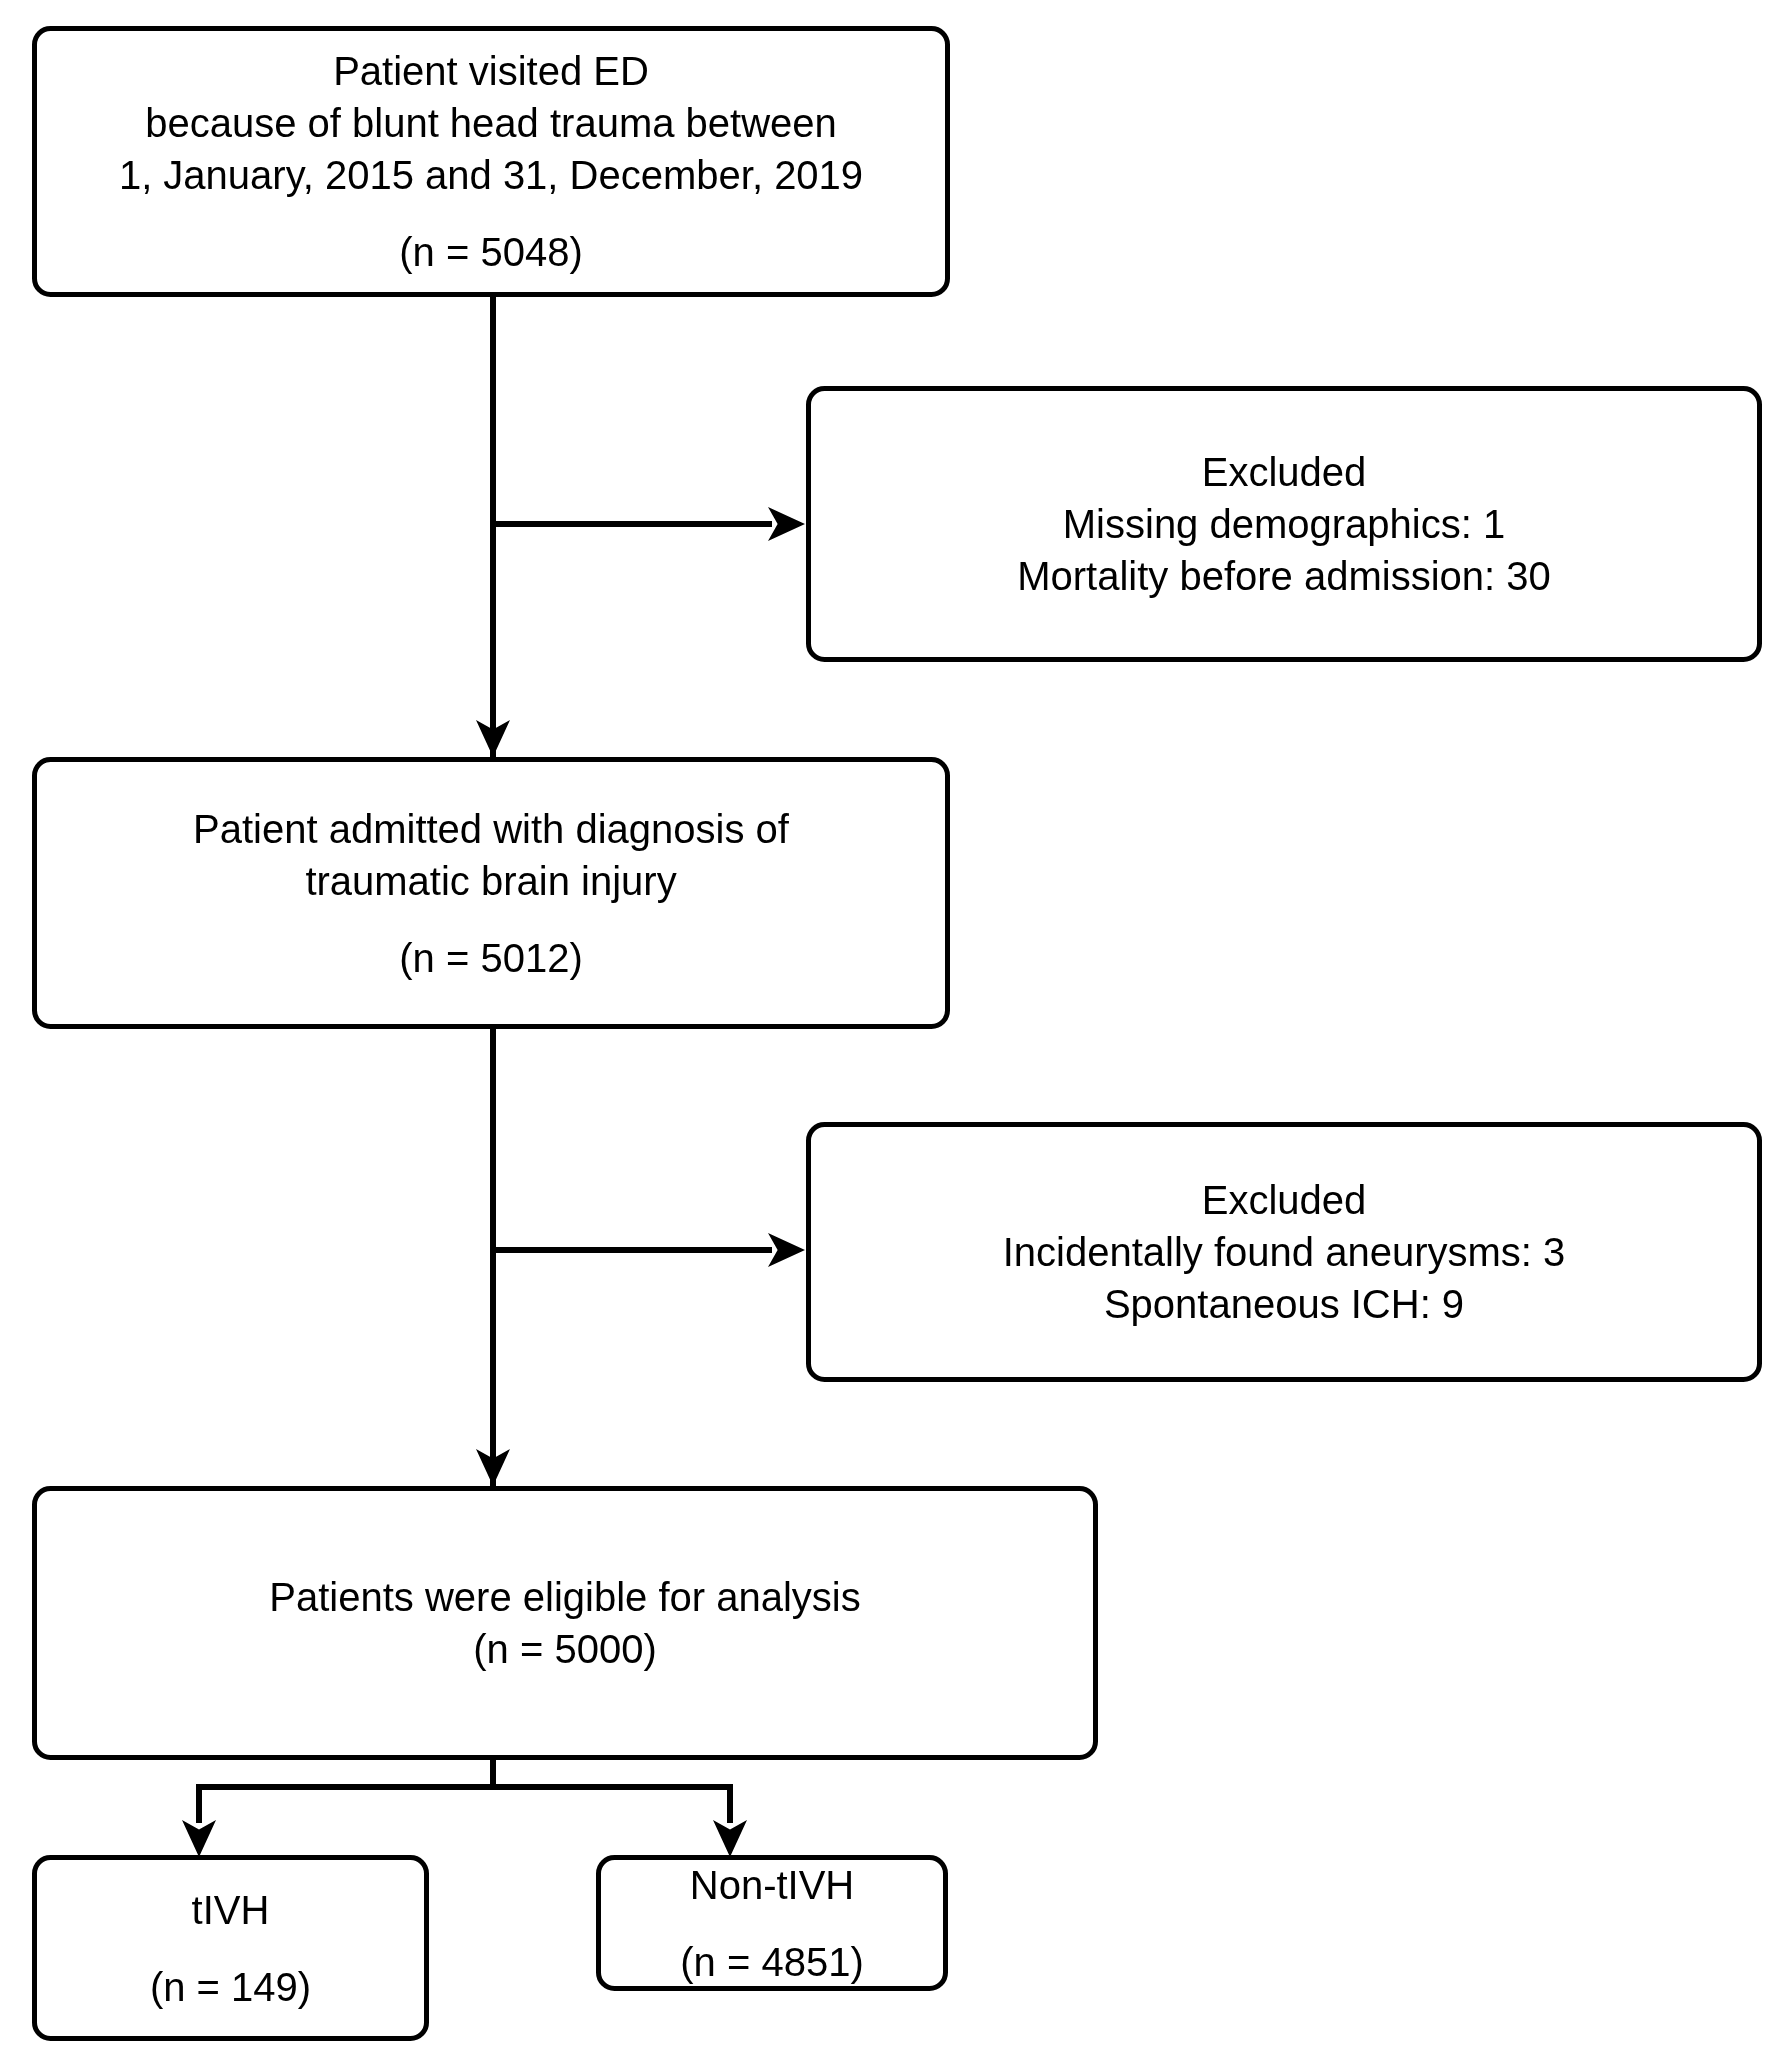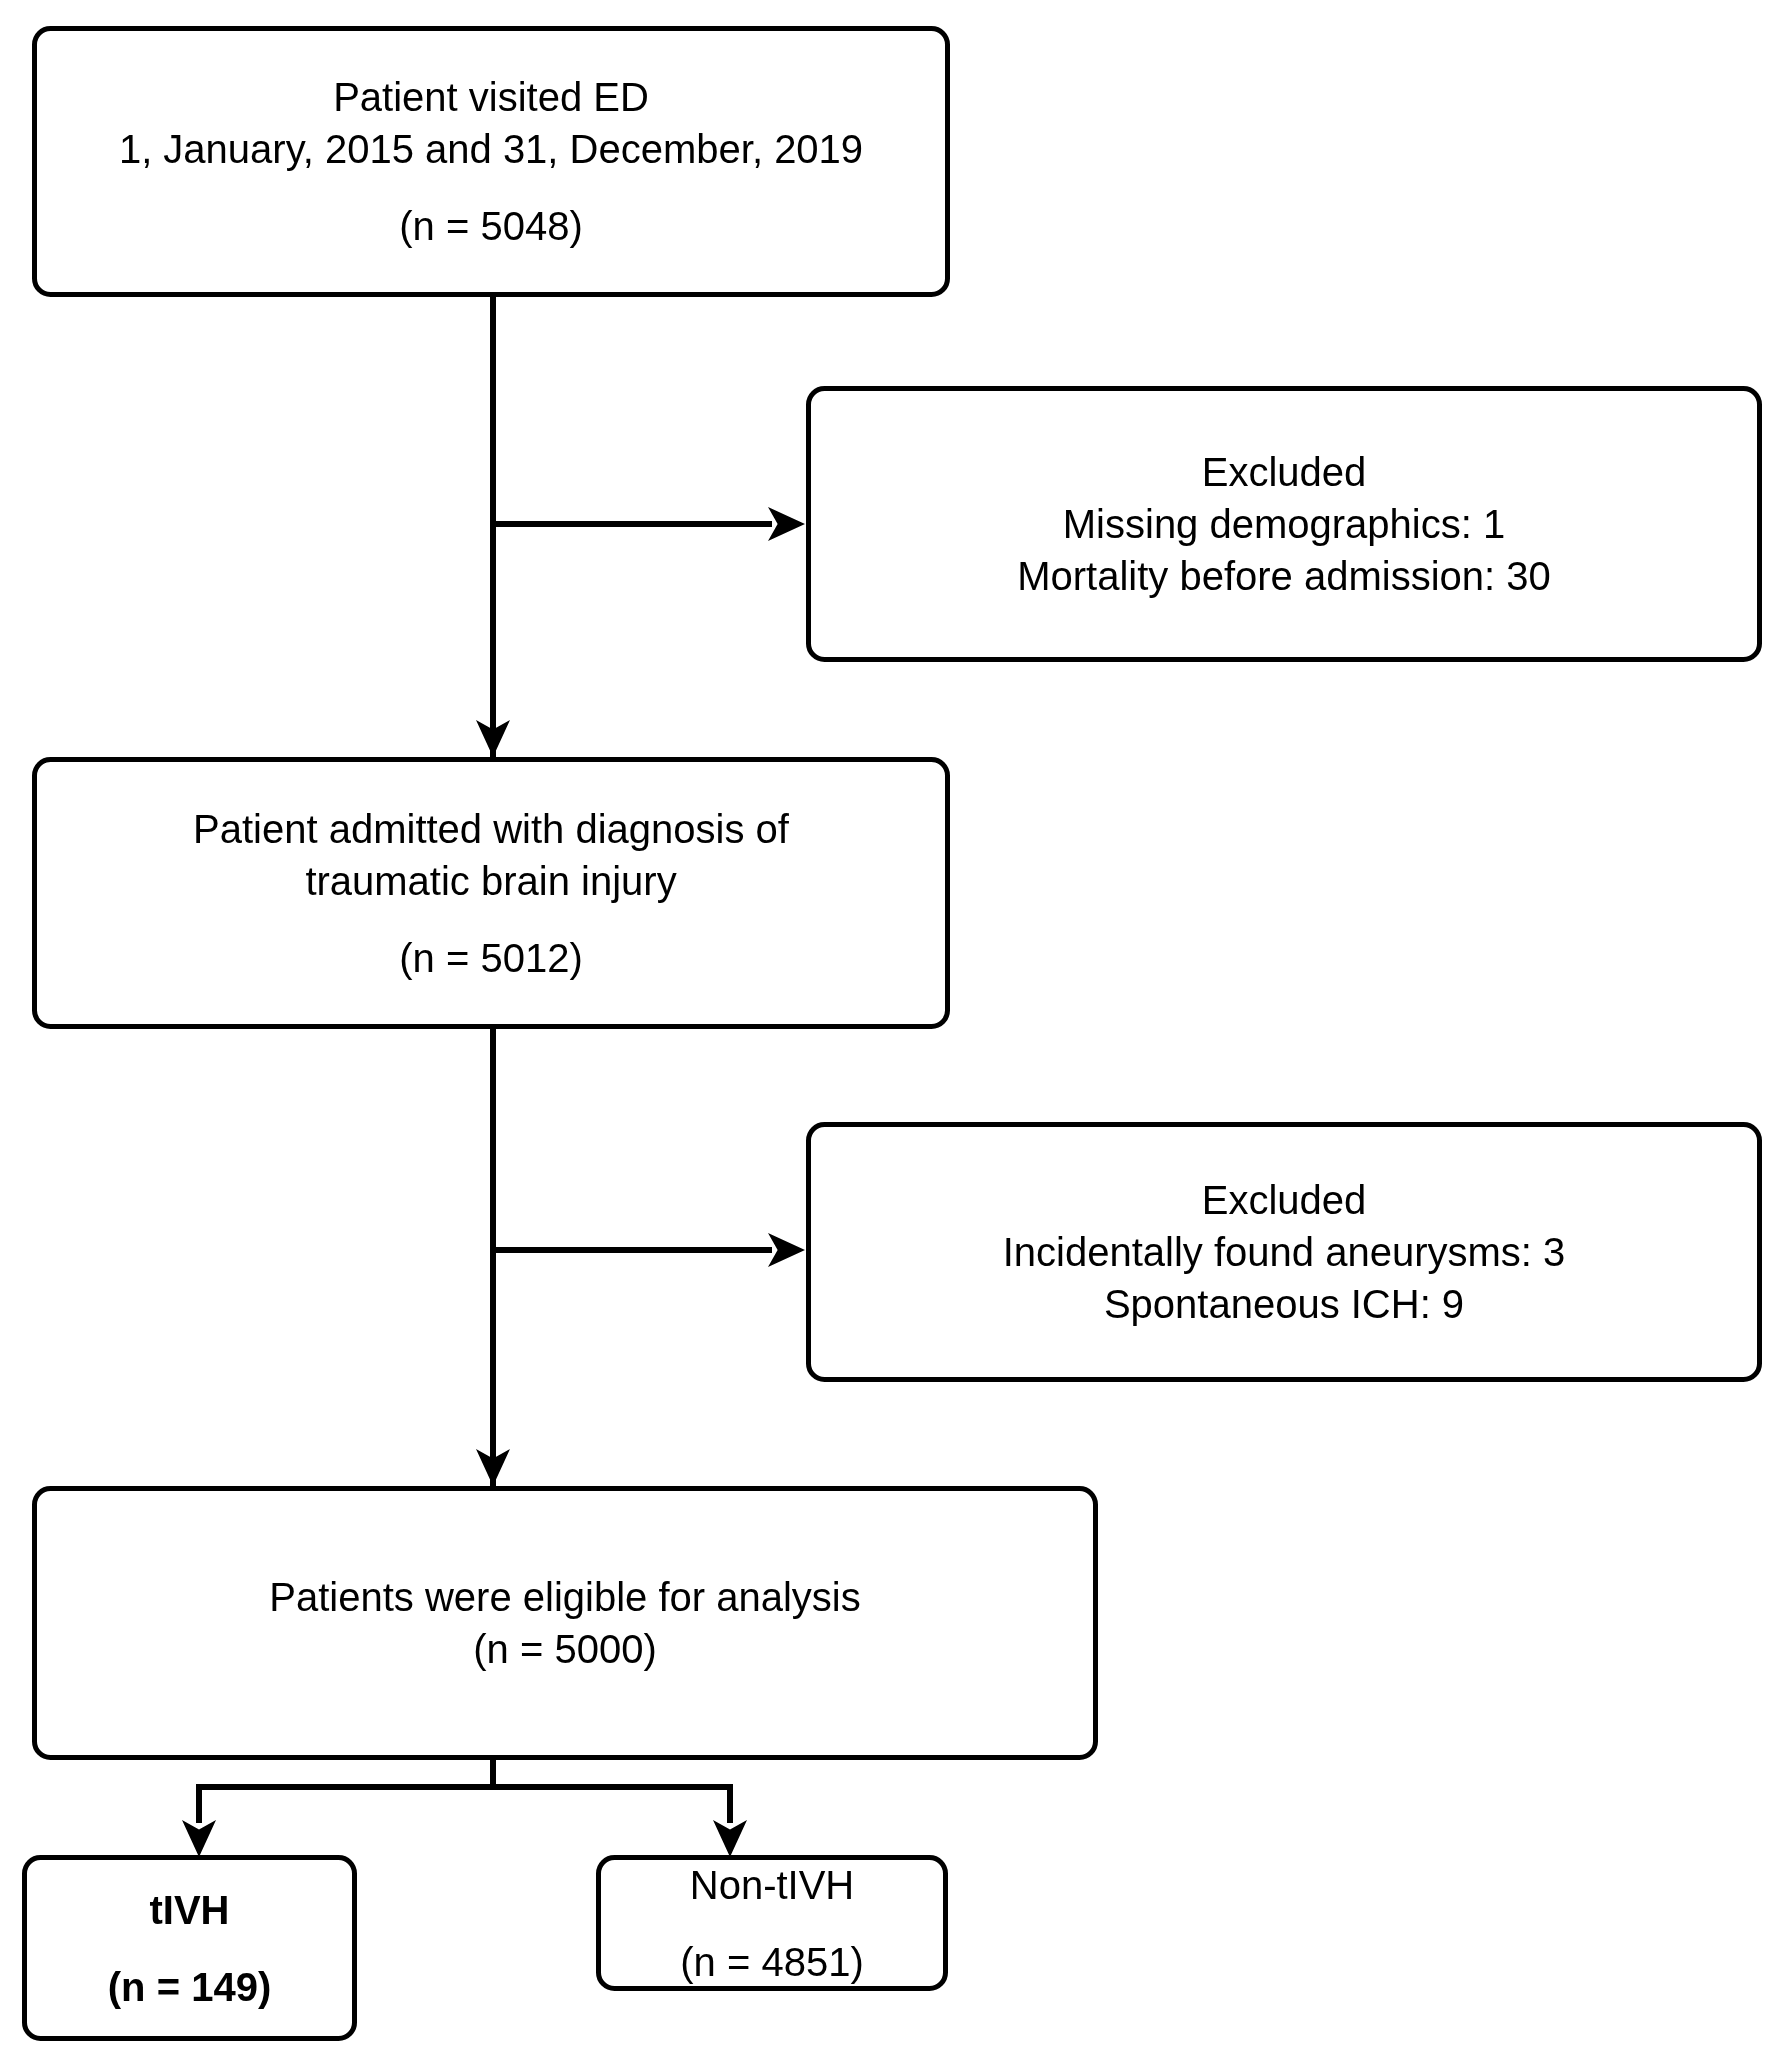--- a/index.html
+++ b/index.html
@@ -52,20 +52,21 @@
     clip-path: polygon(100% 50%, 0% 0%, 26% 50%, 0% 100%);
   }
 </style>
 </head>
 <body>
 
 <div id="figure">
 
   <div class="box" style="left:32px; top:26px; width:918px; height:271px;">
     <div class="line">Patient visited ED</div>
+    <div class="line">because of blunt head trauma between</div>
     <div class="line">1, January, 2015 and 31, December, 2019</div>
     <div class="line n-gap">(n = 5048)</div>
   </div>
 
   <div class="conn" style="left:490px; top:297px; width:5.5px; height:460px;"></div>
   <div class="arrow arrow-down" style="left:476px; top:720px;"></div>
 
   <div class="conn" style="left:490px; top:521px; width:282px; height:5.5px;"></div>
   <div class="arrow arrow-right" style="left:768px; top:507px;"></div>
 
@@ -100,21 +101,21 @@
 
   <div class="conn" style="left:490px; top:1760px; width:5.5px; height:29.5px;"></div>
   <div class="conn" style="left:196px; top:1784px; width:537px; height:5.5px;"></div>
 
   <div class="conn" style="left:196px; top:1784px; width:5.5px; height:39px;"></div>
   <div class="arrow arrow-down" style="left:182px; top:1820px;"></div>
 
   <div class="conn" style="left:727px; top:1784px; width:5.5px; height:39px;"></div>
   <div class="arrow arrow-down" style="left:713px; top:1820px;"></div>
 
-  <div class="box" style="left:22px; top:1855px; width:335px; height:186px;font-weight:bold;">
+  <div class="box" style="left:32px; top:1855px; width:397px; height:186px;">
     <div class="line">tIVH</div>
     <div class="line n-gap">(n = 149)</div>
   </div>
 
   <div class="box" style="left:596px; top:1855px; width:352px; height:136px;">
     <div class="line">Non-tIVH</div>
     <div class="line n-gap">(n = 4851)</div>
   </div>
 
 </div>

